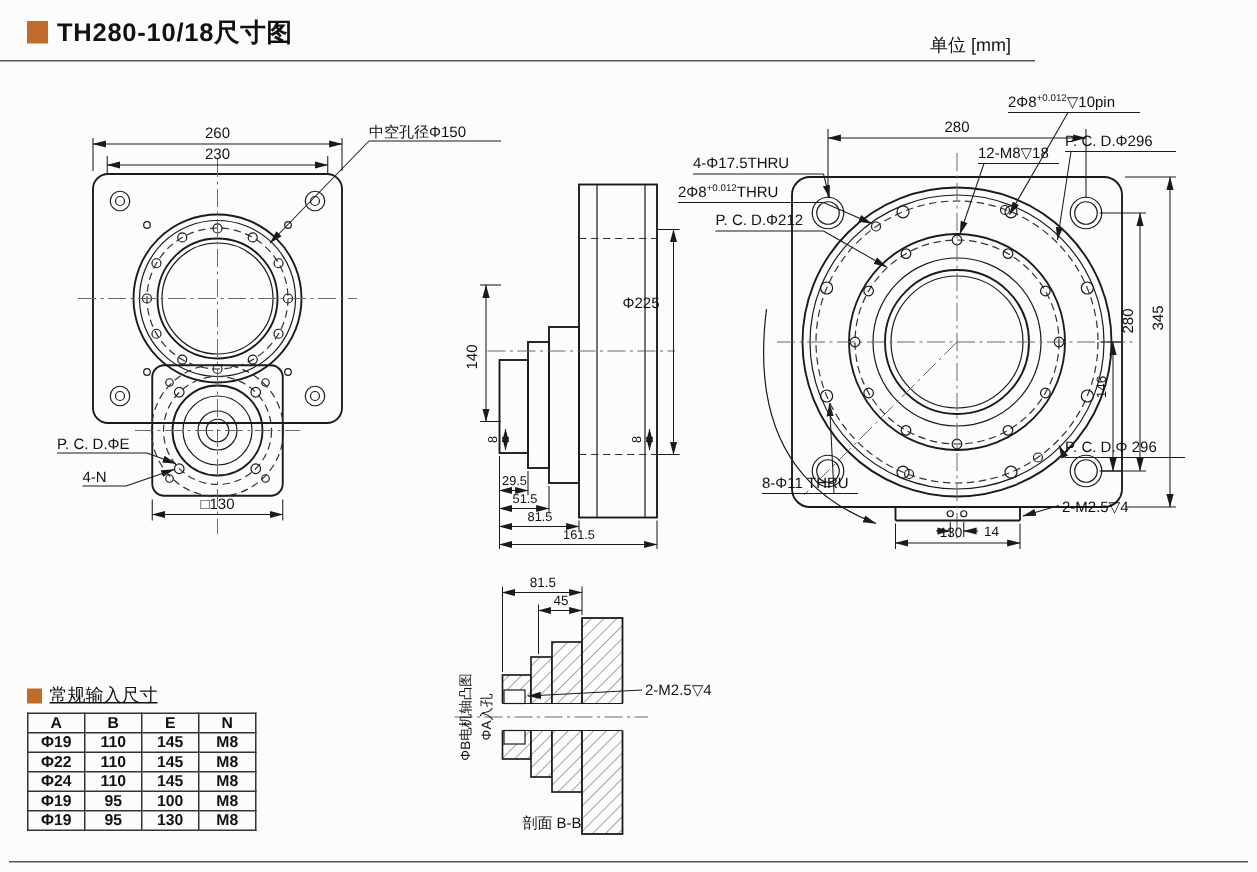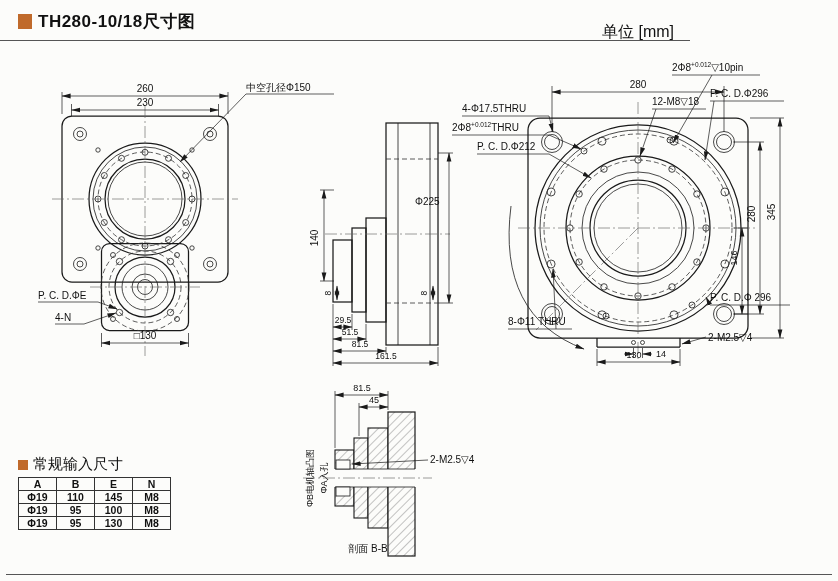--- a/index.html
+++ b/index.html
@@ -3,36 +3,36 @@
 <meta charset="utf-8">
 <style>
   html,body{margin:0;padding:0;}
   body{width:838px;height:581px;position:relative;background:#fcfcfa;
        font-family:"Liberation Sans","DejaVu Sans",sans-serif;color:#111;overflow:hidden;}
   .page{position:absolute;inset:0;}
   
   .hdr{position:absolute;left:0;top:0;width:690px;height:40px;border-bottom:1px solid #555;}
   .accent{position:absolute;left:18px;top:14px;width:14px;height:15px;background:#c06a2b;}
   .title{position:absolute;left:38px;top:10px;font-size:17px;font-weight:bold;letter-spacing:.5px;}
-  .unit{position:absolute;right:16px;top:22px;font-size:16px;}
+  .unit{position:absolute;right:16px;top:22px;font-size:12px;}
   .botrule{position:absolute;left:6px;right:6px;top:574px;border-top:1px solid #555;}
   
   svg{position:absolute;left:0;top:0;}
   .ol{fill:none;stroke:#1a1a1a;stroke-width:1.25;}
   .tl{fill:none;stroke:#1a1a1a;stroke-width:.8;}
   .cl{fill:none;stroke:#666;stroke-width:.65;stroke-dasharray:12 3 2 3;}
   .hd{fill:none;stroke:#333;stroke-width:.8;stroke-dasharray:5 3;}
   .dim,.ext,.ldr{fill:none;stroke:#1a1a1a;stroke-width:.7;}
   text{fill:#111;}
   .t10{font-size:10px;} .t9{font-size:9px;} .t85{font-size:8.5px;} .sup{font-size:6.5px;}
   .mid{text-anchor:middle;}
   .white{fill:#fcfcfa;stroke:none;}
   
   .tblwrap{position:absolute;left:18px;top:455px;}
-  .tbl-title{font-size:15px;margin:0 0 3px 0;display:flex;align-items:center;gap:5px;}
+  .tbl-title{font-size:12px;margin:0 0 3px 0;display:flex;align-items:center;gap:5px;text-decoration:underline;}
   .tbl-title .sq{width:10px;height:10px;background:#c06a2b;display:inline-block;}
   table{border-collapse:collapse;}
   td,th{border:1px solid #333;width:37px;height:12px;text-align:center;
         font-size:10.5px;padding:0;font-weight:bold;}
   th{font-weight:bold;}
 </style>
 </head>
 <body>
 
 <div class="page">
@@ -431,20 +431,32 @@
         <th>E</th>
         <th>N</th>
       </tr>
       <tr>
         <td>Φ19</td>
         <td>110</td>
         <td>145</td>
         <td>M8</td>
       </tr>
       <tr>
+        <td>Φ22</td>
+        <td>110</td>
+        <td>145</td>
+        <td>M8</td>
+      </tr>
+      <tr>
+        <td>Φ24</td>
+        <td>110</td>
+        <td>145</td>
+        <td>M8</td>
+      </tr>
+      <tr>
         <td>Φ19</td>
         <td>95</td>
         <td>100</td>
         <td>M8</td>
       </tr>
       <tr>
         <td>Φ19</td>
         <td>95</td>
         <td>130</td>
         <td>M8</td>

